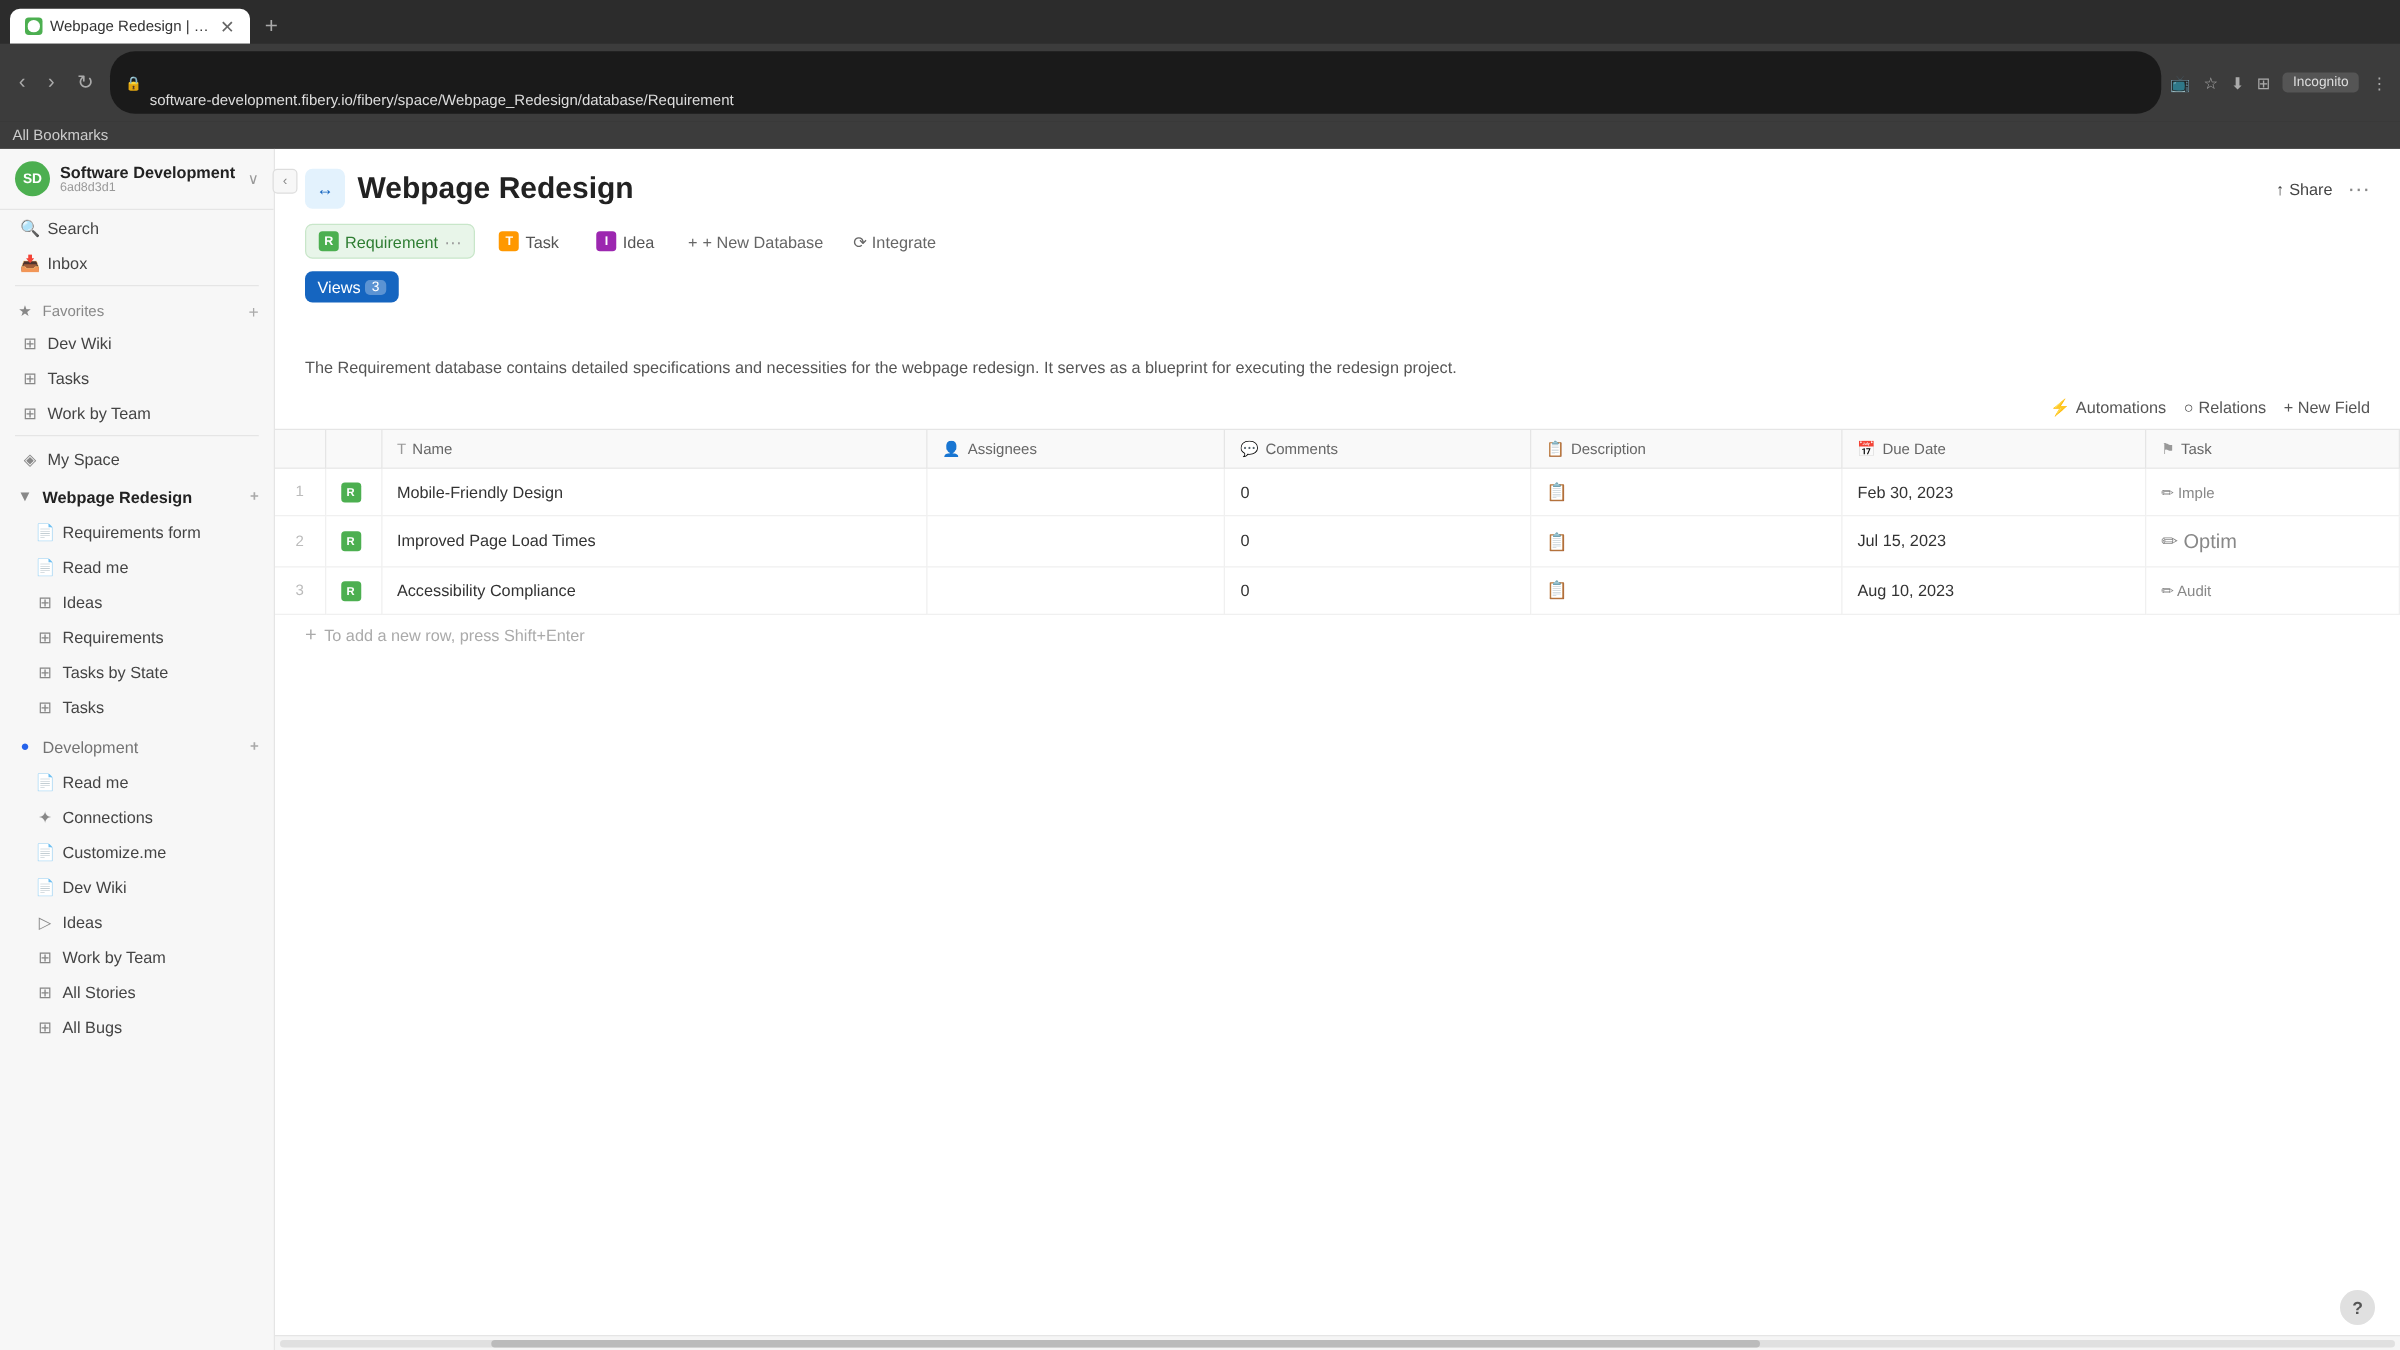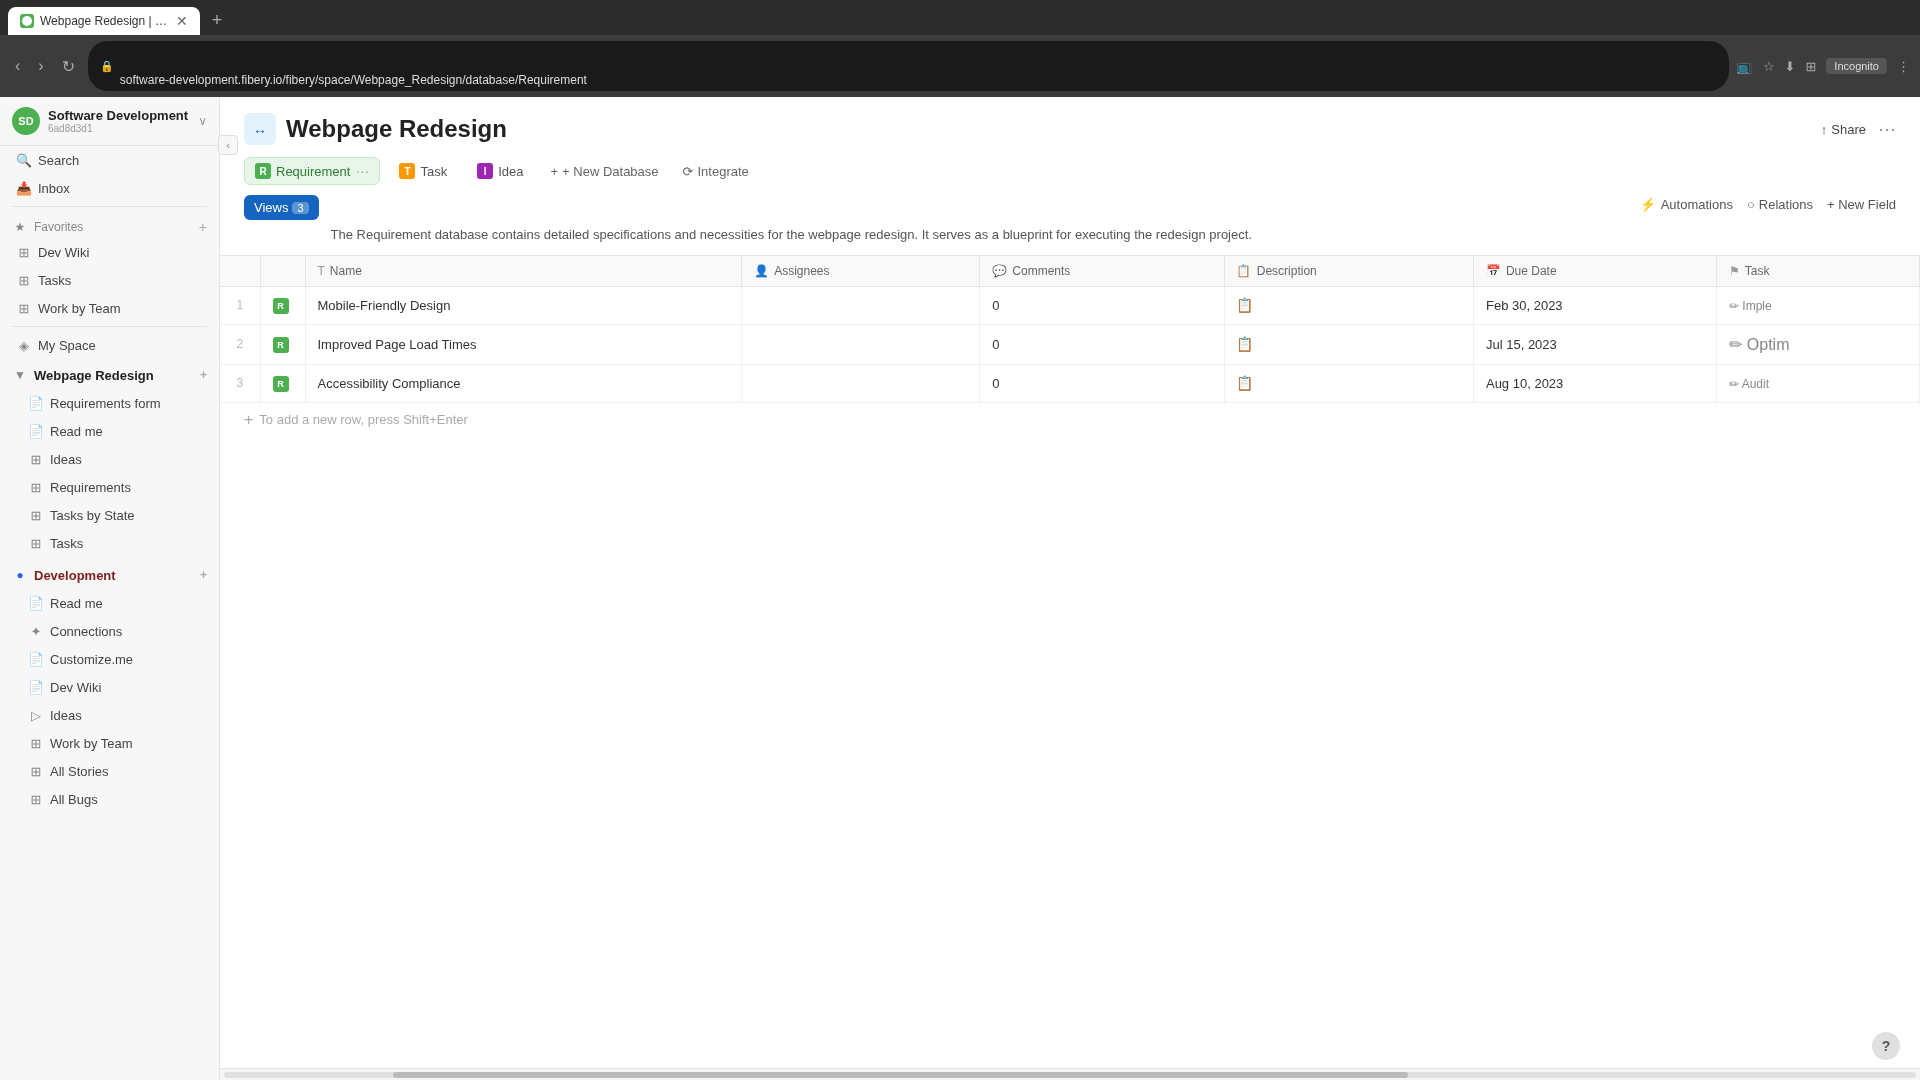--- a/index.html
+++ b/index.html
@@ -60,21 +60,21 @@
     .db-tab { display: flex; align-items: center; gap: 5px; padding: 5px 10px; border-radius: 6px; cursor: pointer; font-size: 13px; color: #555; border: 1px solid transparent; }
     .db-tab.active { background: #e8f5e9; border-color: #c8e6c9; color: #2e7d32; }
     .db-tab .tab-icon { width: 16px; height: 16px; border-radius: 3px; display: flex; align-items: center; justify-content: center; font-size: 10px; font-weight: bold; }
     .db-tab.req-tab .tab-icon { background: #4caf50; color: white; }
     .db-tab.task-tab .tab-icon { background: #ff9800; color: white; }
     .db-tab.idea-tab .tab-icon { background: #9c27b0; color: white; }
     .db-tab-more { color: #999; font-size: 14px; }
     .db-tab-add { display: flex; align-items: center; gap: 4px; color: #666; font-size: 13px; cursor: pointer; padding: 5px 8px; }
     .db-tab-integrate { display: flex; align-items: center; gap: 4px; color: #666; font-size: 13px; cursor: pointer; padding: 5px 8px; }
 
-    .view-bar { padding: 10px 24px; display: flex; align-items: flex-start; gap: 12px; border-bottom: 1px solid #e5e5e5; }
+    .view-bar { padding: 10px 24px; display: flex; align-items: flex-start; gap: 12px; border-bottom: 1px solid #e5e5e5; flex-direction: column; }
     .views-btn { display: flex; align-items: center; gap: 4px; background: #1565c0; color: white; padding: 5px 10px; border-radius: 6px; font-size: 13px; font-weight: 500; cursor: pointer; flex-shrink: 0; }
     .views-count { background: rgba(255,255,255,0.3); border-radius: 4px; padding: 0 5px; font-size: 11px; }
     .view-description { font-size: 13px; color: #555; line-height: 1.5; flex: 1; margin-top: 30px; }
     .view-actions { display: flex; align-items: center; gap: 14px; margin-left: auto; flex-shrink: 0; padding-top: 2px; }
     .view-action { display: flex; align-items: center; gap: 4px; color: #555; font-size: 13px; cursor: pointer; }
 
     
     .table-container { flex: 1; overflow: auto; padding: 0; }
     table { width: 100%; border-collapse: collapse; }
     thead th { background: #f9f9f9; border-bottom: 1px solid #e5e5e5; border-right: 1px solid #e5e5e5; padding: 8px 12px; text-align: left; font-size: 12px; font-weight: 500; color: #666; white-space: nowrap; }
@@ -124,20 +124,23 @@
     </div>
     <div class="nav-actions">
       <span>📺</span>
       <span>☆</span>
       <span>⬇</span>
       <span>⊞</span>
       <span class="incognito-badge">Incognito</span>
       <span>⋮</span>
     </div>
   </div>
+  <div class="bookmarks-bar">
+    <span>All Bookmarks</span>
+  </div>
 </div>
 
 <div class="app">
 
   <div class="sidebar">
 
     <div class="sidebar-workspace">
       <div class="workspace-avatar">
         <span>SD</span>
       </div>
@@ -211,21 +214,21 @@
       <span class="item-icon">⊞</span>
       <span class="item-label">Tasks by State</span>
     </div>
     <div class="sidebar-item" style="padding-left:24px;">
       <span class="item-icon">⊞</span>
       <span class="item-label">Tasks</span>
     </div>
 
     <div class="sidebar-group-label" style="margin-top:6px;">
       <span class="group-icon" style="color:#2563eb;">●</span>
-      <span class="group-label-text" style="font-size:13px;color:#7f1d1d;font-weight:700;">Development</span>
+      <span class="group-label-text" style="font-size:13px;color:#737373;font-weight:400;">Development</span>
       <span style="margin-left:auto;color:#aaa;font-size:12px;">+</span>
     </div>
     <div class="sidebar-item" style="padding-left:24px;">
       <span class="item-icon">📄</span>
       <span class="item-label">Read me</span>
     </div>
     <div class="sidebar-item" style="padding-left:24px;">
       <span class="item-icon">✦</span>
       <span class="item-label">Connections</span>
     </div>

